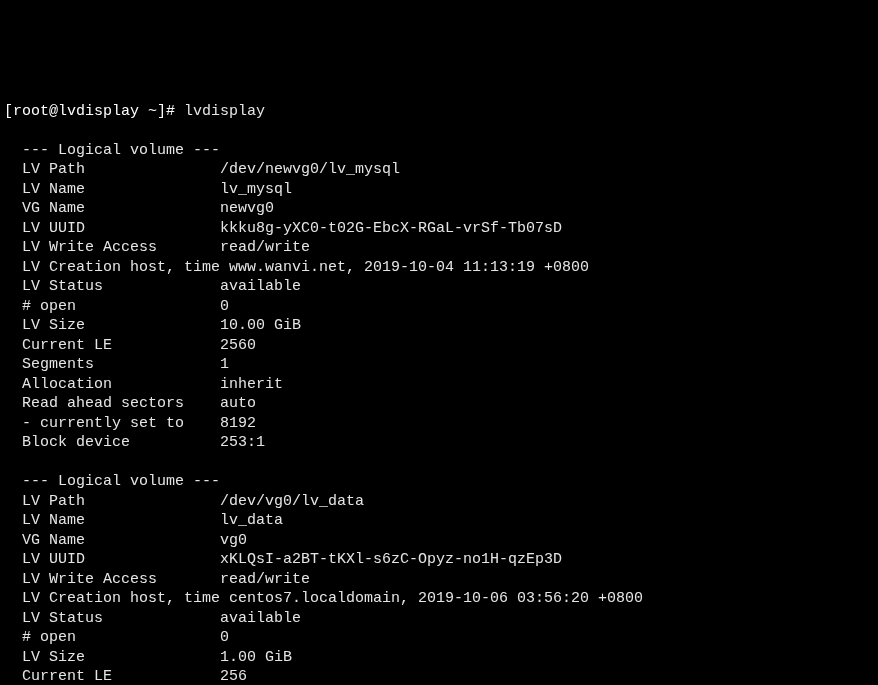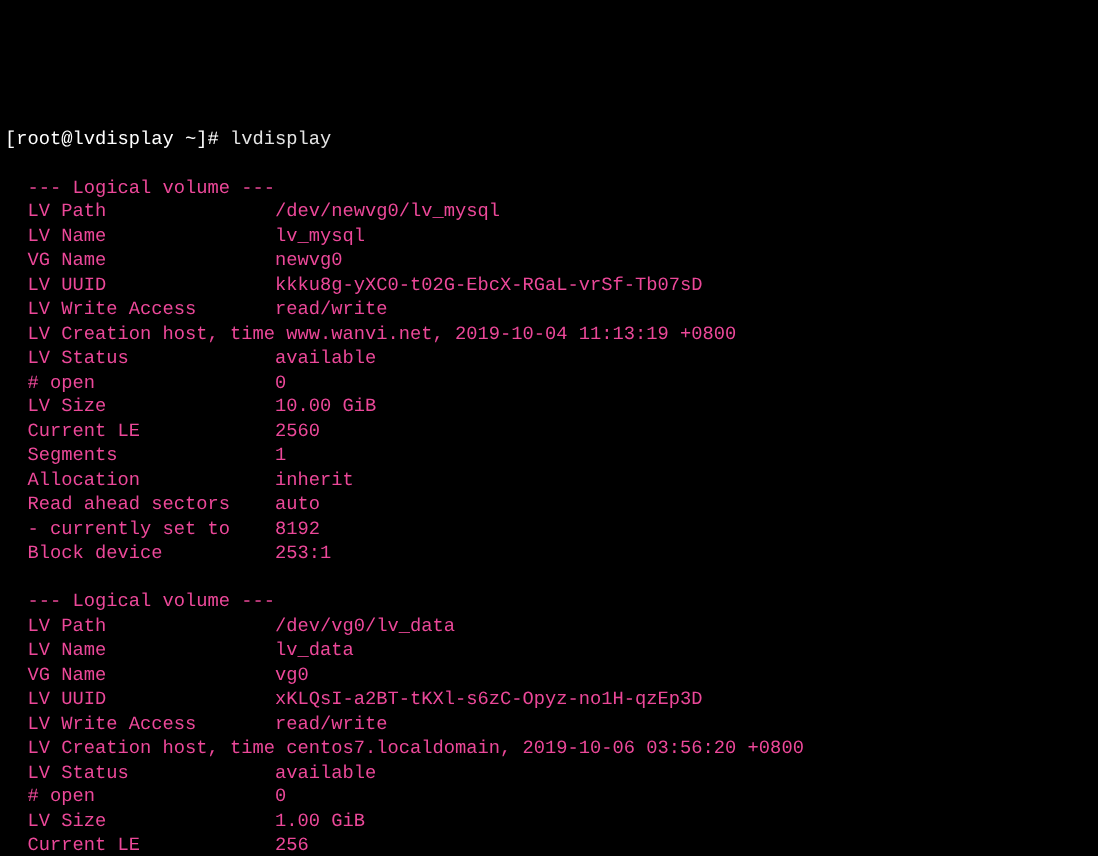--- a/index.html
+++ b/index.html
@@ -22,21 +22,21 @@
       display: flex;
       align-items: center;
     }
     .prompt {
       color: #ffffff;
     }
     .command {
       color: #e5e5e5;
     }
     .output-line {
-      color: #ec4899;
+      color: #e5e5e5;
     }
   </style>
 </head>
 <body>
 
 
 
 <div>
 <div class="prompt-line"><span class="prompt">[root@lvdisplay ~]# </span><span class="command">lvdisplay</span></div>
 <div id="volumes-container"><div class="output-line">  --- Logical volume ---</div><div class="output-line">  LV Path               /dev/newvg0/lv_mysql</div><div class="output-line">  LV Name               lv_mysql</div><div class="output-line">  VG Name               newvg0</div><div class="output-line">  LV UUID               kkku8g-yXC0-t02G-EbcX-RGaL-vrSf-Tb07sD</div><div class="output-line">  LV Write Access       read/write</div><div class="output-line">  LV Creation host, time www.wanvi.net, 2019-10-04 11:13:19 +0800</div><div class="output-line">  LV Status             available</div><div class="output-line">  # open                0</div><div class="output-line">  LV Size               10.00 GiB</div><div class="output-line">  Current LE            2560</div><div class="output-line">  Segments              1</div><div class="output-line">  Allocation            inherit</div><div class="output-line">  Read ahead sectors    auto</div><div class="output-line">  - currently set to    8192</div><div class="output-line">  Block device          253:1</div><div class="output-line"> </div><div class="output-line">  --- Logical volume ---</div><div class="output-line">  LV Path               /dev/vg0/lv_data</div><div class="output-line">  LV Name               lv_data</div><div class="output-line">  VG Name               vg0</div><div class="output-line">  LV UUID               xKLQsI-a2BT-tKXl-s6zC-Opyz-no1H-qzEp3D</div><div class="output-line">  LV Write Access       read/write</div><div class="output-line">  LV Creation host, time centos7.localdomain, 2019-10-06 03:56:20 +0800</div><div class="output-line">  LV Status             available</div><div class="output-line">  # open                0</div><div class="output-line">  LV Size               1.00 GiB</div><div class="output-line">  Current LE            256</div></div>

